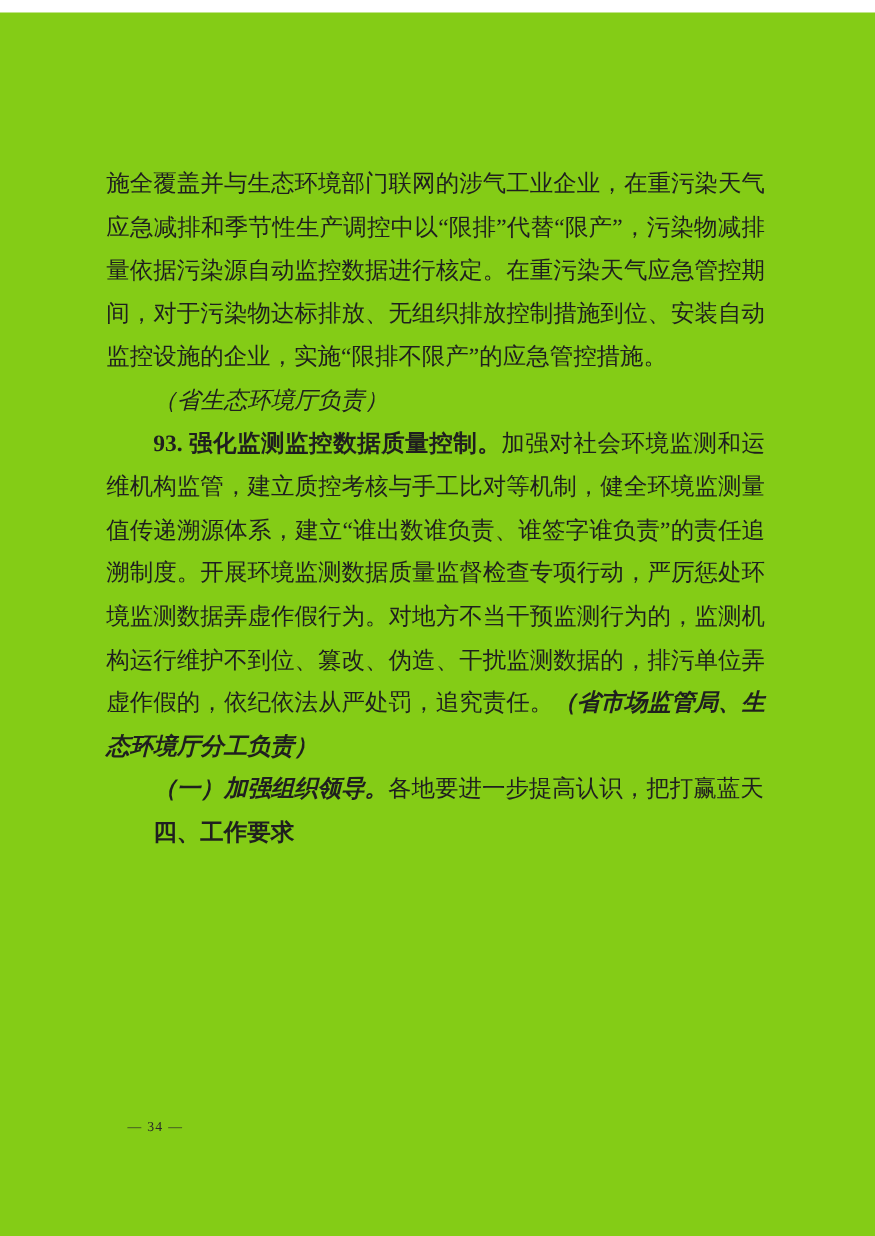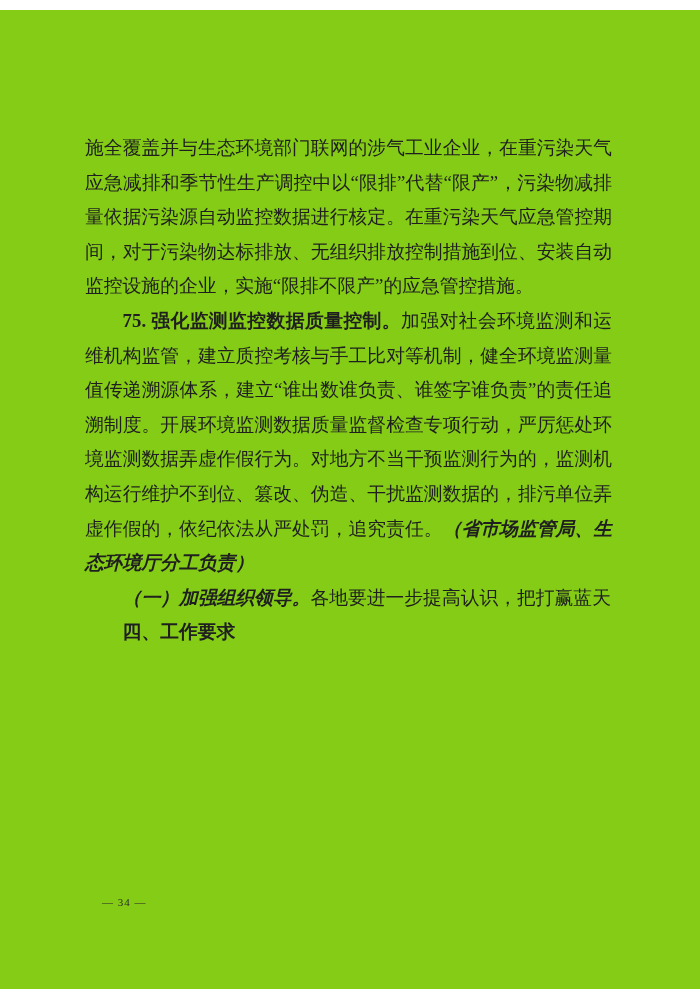--- a/index.html
+++ b/index.html
@@ -71,22 +71,23 @@
 </head>
 <body>
 
 <div class="page">
 
   <main class="content">
 
     <p class="para"><span class="seg-normal">施全覆盖并与生态环境部门联网的涉气工业企业，在重污染天气应急减排和季节性生产调控中以“限排”代替“限产”，污染物减排量依据污染源自动监控数据进行核定。在重污染天气应急管控期间，对于污染物达标排放、无组织排放控制措施到位、安装自动监控设施的企业，实施“限排不限产”的应急管控措施。</span></p>
 
 
+    <p class="para indent"><span class="seg-kai">（省生态环境厅负责）</span></p>
 
-    <p class="para indent"><span class="seg-bold">75. 强化监测监控数据质量控制。</span><span class="seg-normal">加强对社会环境监测和运维机构监管，建立质控考核与手工比对等机制，健全环境监测量值传递溯源体系，建立“谁出数谁负责、谁签字谁负责”的责任追溯制度。开展环境监测数据质量监督检查专项行动，严厉惩处环境监测数据弄虚作假行为。对地方不当干预监测行为的，监测机构运行维护不到位、篡改、伪造、干扰监测数据的，排污单位弄虚作假的，依纪依法从严处罚，追究责任。</span><span class="seg-kai-bold">（省市场监管局、生态环境厅分工负责）</span></p>
+    <p class="para indent"><span class="seg-bold">93. 强化监测监控数据质量控制。</span><span class="seg-normal">加强对社会环境监测和运维机构监管，建立质控考核与手工比对等机制，健全环境监测量值传递溯源体系，建立“谁出数谁负责、谁签字谁负责”的责任追溯制度。开展环境监测数据质量监督检查专项行动，严厉惩处环境监测数据弄虚作假行为。对地方不当干预监测行为的，监测机构运行维护不到位、篡改、伪造、干扰监测数据的，排污单位弄虚作假的，依纪依法从严处罚，追究责任。</span><span class="seg-kai-bold">（省市场监管局、生态环境厅分工负责）</span></p>
 
     <p class="para indent"><span class="seg-kai-bold">（一）加强组织领导。</span><span class="seg-normal">各地要进一步提高认识，把打赢蓝天</span></p>
 
     <p class="para indent section-heading"><span class="seg-bold">四、工作要求</span></p>
 
   </main>
 
   <footer class="footer"><span>— 34 —</span></footer>
 
 </div>

